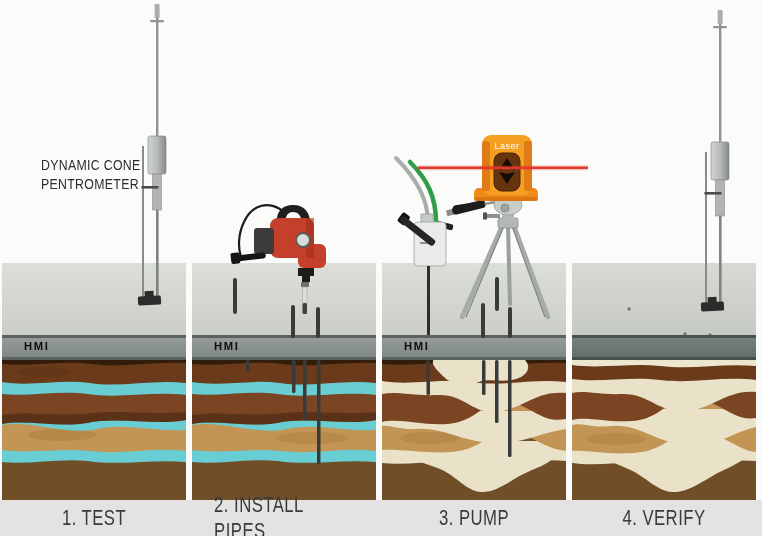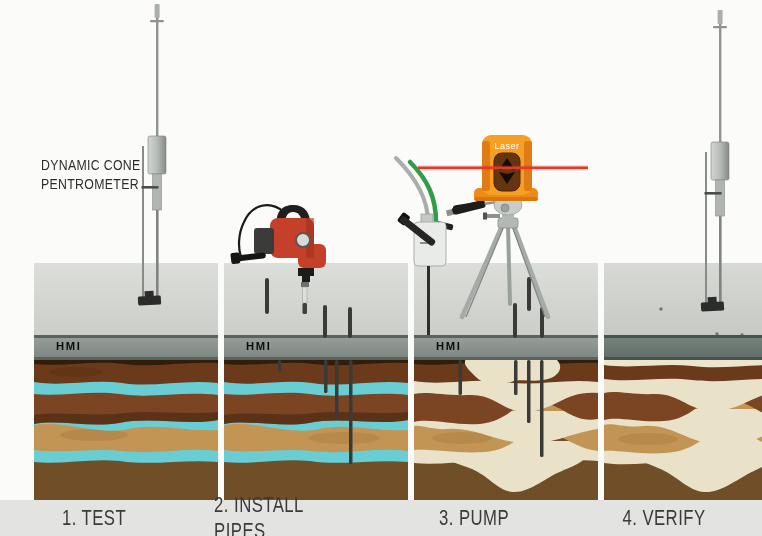--- a/index.html
+++ b/index.html
@@ -1,21 +1,21 @@
 <!DOCTYPE html>
 <html><head>
 <meta charset="utf-8">
 <style>
   html,body{margin:0;padding:0;background:#fbfbfa;}
   .stage{position:relative;width:762px;height:536px;background:#fbfbfa;overflow:hidden;
          font-family:"Liberation Sans",sans-serif;}
   .caption{position:absolute;left:41px;top:155px;font-size:15px;line-height:1.28;
            color:#2c2c2c;letter-spacing:.4px;white-space:pre-line;font-weight:500;
            transform:scaleX(.82);transform-origin:left top;}
-  .panel{position:absolute;top:263px;width:161px;height:237px;margin-left:32px;}
+  .panel{position:absolute;top:263px;width:161px;height:237px;}
   #panel-1{left:2px}#panel-2{left:192px}#panel-3{left:382px}#panel-4{left:572px}
   .panel svg{display:block;width:184px;height:237px;}
   .hmi{position:absolute;left:22px;top:77px;font-size:11px;font-weight:800;
        letter-spacing:1.6px;color:#0e0e0e;transform:scaleX(1.02);transform-origin:left top;}
   .overlay{position:absolute;left:0;top:0;width:762px;height:536px;}
   .strip{position:absolute;left:0;top:500px;width:762px;height:48px;background:#e3e3e1;}
   .step-label{position:absolute;top:0;height:36px;width:184px;display:flex;align-items:center;
               justify-content:center;font-size:22px;color:#3a3a3a;letter-spacing:.6px;
               transform:scaleX(.76);}
   #step-1{left:2px}#step-2{left:192px}#step-3{left:382px}#step-4{left:572px}

